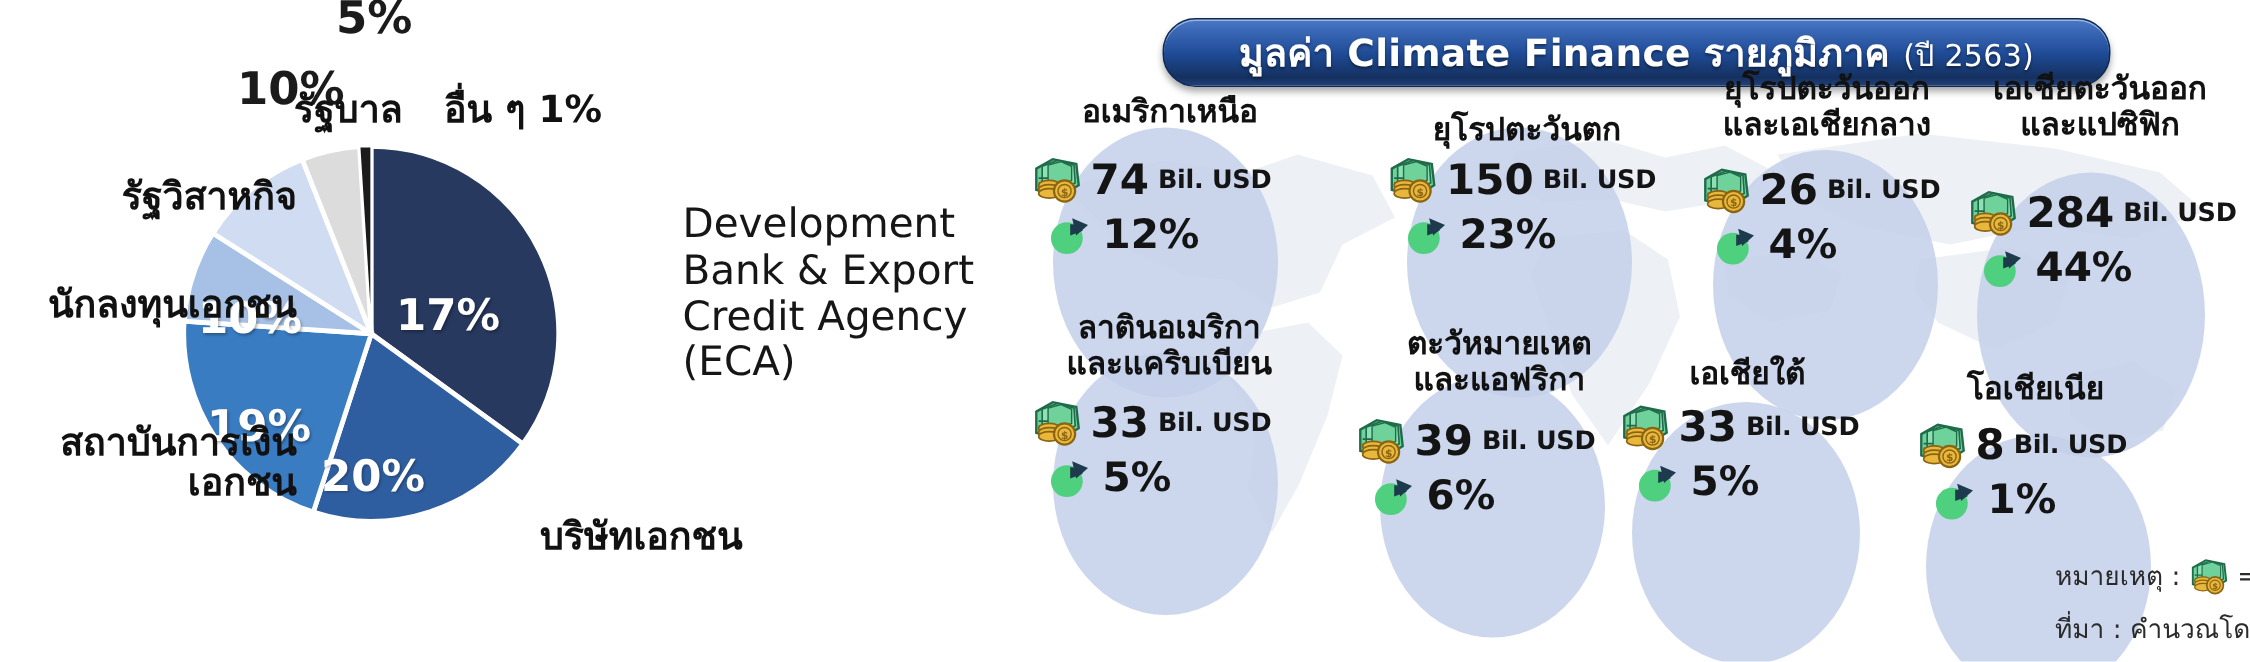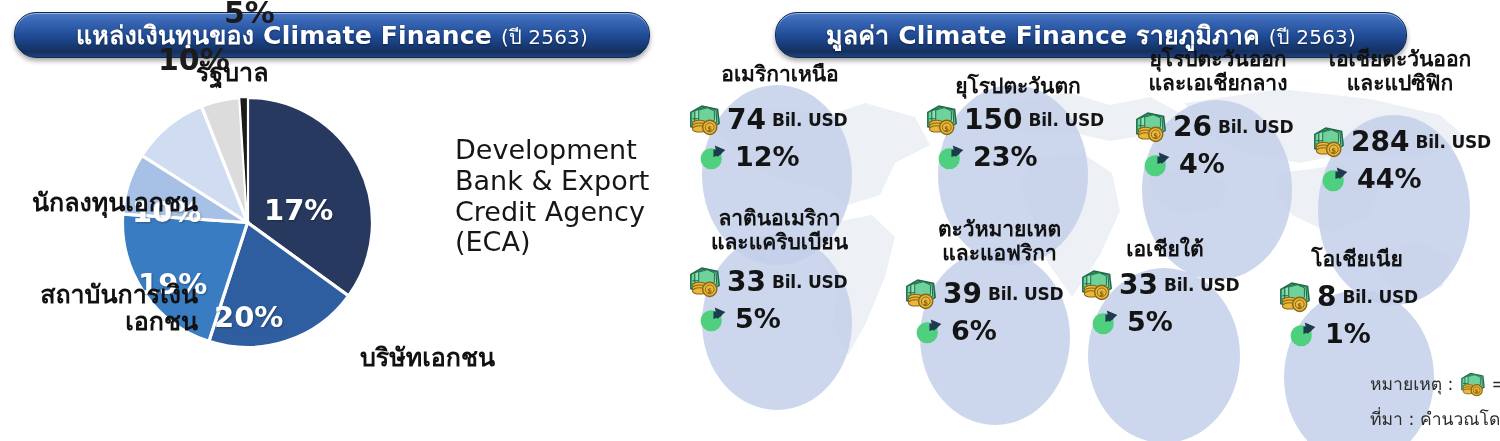--- a/index.html
+++ b/index.html
@@ -90,23 +90,20 @@
   .pct{font-size:27px;font-weight:600;color:#141414;margin-left:7px;}
   .money-ico{width:38px;height:33px;flex:0 0 auto;margin-right:3px;}
   .pie-ico{width:30px;height:30px;flex:0 0 auto;}
   .money-ico-sm{width:30px;height:26px;vertical-align:middle;}
 </style>
 </head>
 <body>
 
 <div class="panel" id="left-panel">
 
-  <div class="banner" id="banner-left">
-    <span class="banner-text"><span>แหล่งเงินทุนของ Climate Finance </span><span class="yr">(ปี 2563)</span></span>
-  </div>
 
   <div id="pie-wrap">
     <svg id="pie-svg" width="255" height="255" viewBox="0 0 255 255">
       <g transform="translate(127.5,127.5)">
 
         <path d="M 0 0 L 0 -125 A 125 125 0 0 1 101.11 73.46 Z" fill="#27395f" stroke="#ffffff" stroke-width="3.2"></path>
 
         <path d="M 0 0 L 101.11 73.46 A 125 125 0 0 1 -38.63 118.88 Z" fill="#2f5ea0" stroke="#ffffff" stroke-width="3.2"></path>
 
         <path d="M 0 0 L -38.63 118.88 A 125 125 0 0 1 -124.73 -8.38 Z" fill="#3a7cc2" stroke="#ffffff" stroke-width="3.2"></path>
@@ -126,21 +123,23 @@
     <span class="pie-pct" style="left:18px;top:172px;">19%</span>
     <span class="pie-pct" style="left:12px;top:100px;">10%</span>
     <span class="pie-pct dark" style="left:38px;top:-53px;font-size:30px;">10%</span>
     <span class="pie-pct dark" style="left:104px;top:-100px;font-size:30px;">5%</span>
   </div>
 
   <div class="cat-label left-al" id="label-eca">Development Bank &amp; Export Credit Agency (ECA)</div>
   <div class="cat-label left-al" id="label-private-co">บริษัทเอกชน</div>
   <div class="cat-label" id="label-fin-inst">สถาบันการเงินเอกชน</div>
   <div class="cat-label" id="label-investor">นักลงทุนเอกชน</div>
+  <div class="cat-label" id="label-soe">รัฐวิสาหกิจ</div>
   <div class="cat-label" id="label-gov">รัฐบาล</div>
+  <div class="cat-label" id="label-other">อื่น ๆ 1%</div>
 
 </div>
 
 <div class="panel" id="right-panel">
 
   <div class="banner" id="banner-right">
     <span class="banner-text"><span>มูลค่า Climate Finance รายภูมิภาค </span><span class="yr">(ปี 2563)</span></span>
   </div>
 
   <svg id="map-bg" viewBox="0 0 820 330">

